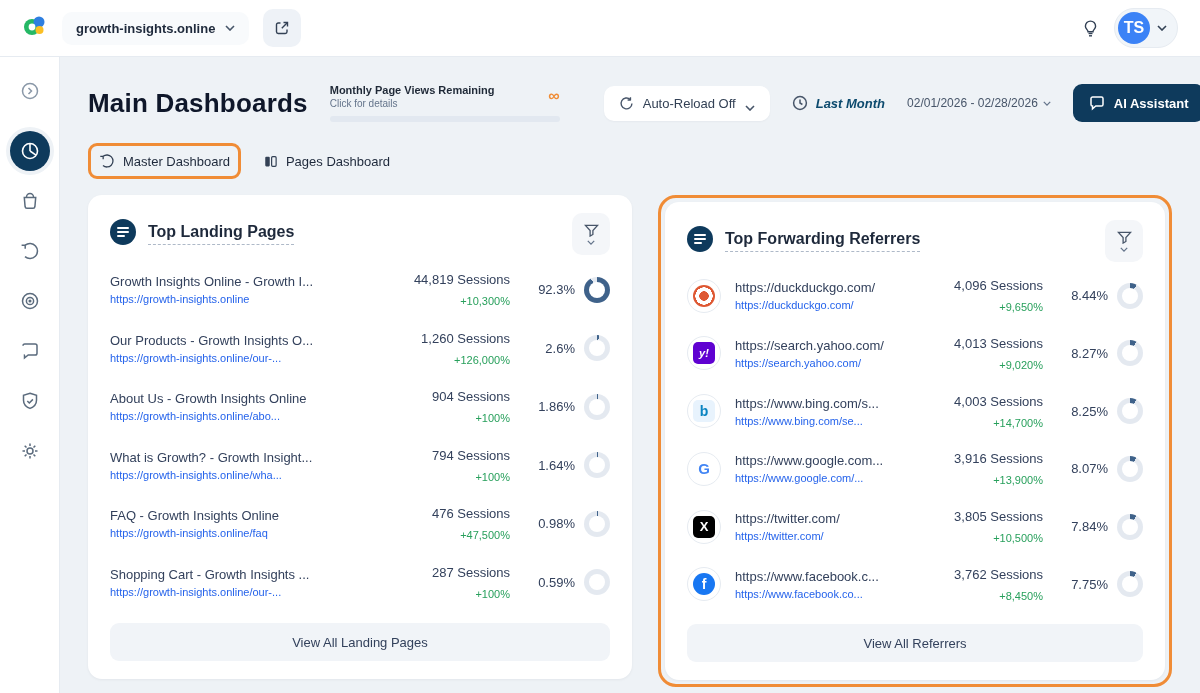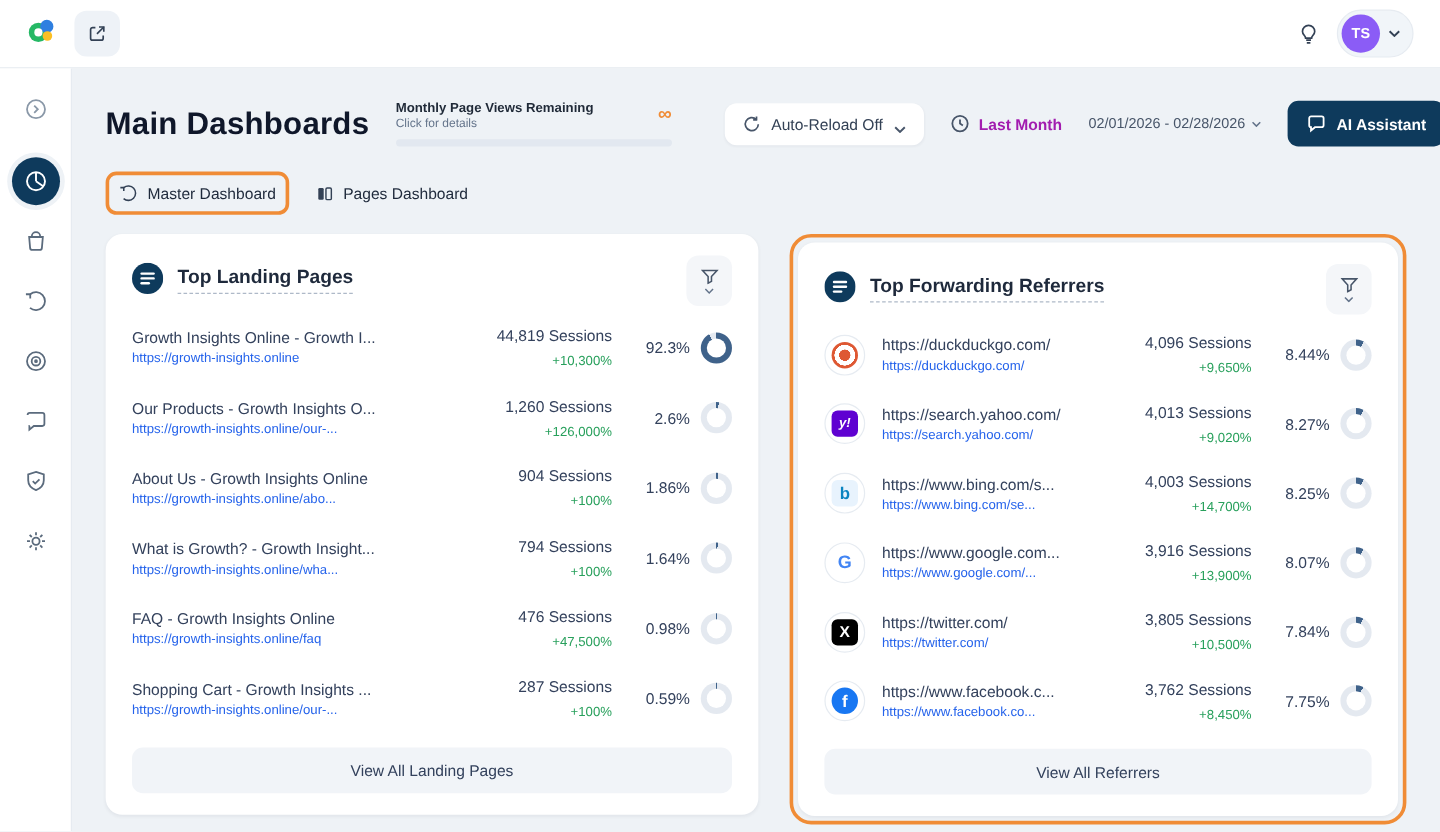--- a/index.html
+++ b/index.html
@@ -27,22 +27,22 @@
   .icon-btn {
     width:38px; height:38px; border:none; border-radius:10px; background:#eef2f7;
     display:flex; align-items:center; justify-content:center; cursor:pointer;
   }
   .plain-icon-btn { background:none; border:none; cursor:pointer; display:flex; align-items:center; }
   .avatar-pill {
     display:flex; align-items:center; gap:7px; background:#f1f5f9; border:1px solid #e6ebf1;
     border-radius:22px; padding:3px 10px 3px 3px; cursor:pointer;
   }
   .avatar {
-    width:32px; height:32px; border-radius:50%; background:#8b5cf6; color:#fff;
-    font-size:12px; font-weight:700; display:flex; align-items:center; justify-content:center;
+    width:32px; height:32px; border-radius:50%; background:#3b82f6; color:#fff;
+    font-size:16px; font-weight:700; display:flex; align-items:center; justify-content:center;
   }
 
   
   .shell { flex:1; display:flex; min-height:0; }
   .sidebar {
     width:60px; background:#fff; border-right:1px solid #e6ebf1;
     display:flex; flex-direction:column; align-items:center; padding-top:14px; gap:10px; flex:none;
   }
   .side-item {
     width:40px; height:40px; border:none; background:none; border-radius:50%;
@@ -61,21 +61,21 @@
   .pv-sub { font-size:10px; color:#64748b; margin-top:2px; cursor:pointer; }
   .pv-inf { position:absolute; right:0; top:4px; color:#f08c36; font-size:16px; font-weight:700; line-height:1; }
   .pv-bar { margin-top:7px; height:6px; border-radius:3px; background:#e2e8f0; }
   .spacer { flex:1; }
   .pill-btn {
     display:flex; align-items:flex-end; gap:9px; background:#fff; border:none; border-radius:10px;
     padding:10px 15px; cursor:pointer; font-size:13px; font-weight:500; color:#334155;
     font-family:inherit; box-shadow:0 1px 2px rgba(15,23,42,.04); white-space:nowrap;
   }
   .period { display:flex; align-items:center; gap:8px; cursor:pointer; white-space:nowrap; }
-  .period-label { font-size:13px; font-weight:700; color:#a21caf; }
+  .period-label { font-size:13px; font-weight:700; color:#0c4a6e;font-style:italic; }
   .date-range { display:flex; align-items:center; gap:5px; font-size:12px; color:#475569; cursor:pointer; white-space:nowrap; }
   .ai-btn {
     display:flex; align-items:center; gap:9px; background:#0e3a5c; color:#fff; border:none;
     border-radius:9px; padding:11px 16px; font-size:13px; font-weight:700; cursor:pointer;
     font-family:inherit; white-space:nowrap;
   }
 
   
   .tabs-row { display:flex; align-items:center; gap:20px; margin-top:10px; height:40px; }
   .annotation-tab { border:3px solid #f08c36; border-radius:9px; padding:3px 6px; }
@@ -146,20 +146,26 @@
   <header class="topbar">
     <div class="topbar-left">
       <span>
         <svg width="26" height="26" viewBox="0 0 26 26">
             <circle cx="10" cy="14" r="8" fill="#25b865"></circle>
             <circle cx="17" cy="9" r="5.5" fill="#2f7fe0"></circle>
             <circle cx="17.5" cy="17" r="4" fill="#fbbf24"></circle>
             <circle cx="10" cy="14" r="3.4" fill="#fff"></circle>
           </svg>
       </span>
+      <button class="site-selector">
+        <span>growth-insights.online</span>
+        <svg width="10" height="6" viewBox="0 0 10 6" fill="none" stroke="#475569" stroke-width="1.6">
+            <path d="M1 1l4 4 4-4"></path>
+          </svg>
+      </button>
       <button class="icon-btn">
         <svg width="16" height="16" viewBox="0 0 16 16" fill="none" stroke="#334155" stroke-width="1.4">
             <path d="M6.5 3H4.2A1.7 1.7 0 0 0 2.5 4.7v7.1a1.7 1.7 0 0 0 1.7 1.7h7.1a1.7 1.7 0 0 0 1.7-1.7V9.5"></path>
             <path d="M9.5 2.5h4v4"></path>
             <path d="M13.5 2.5L7.8 8.2"></path>
           </svg>
       </button>
     </div>
     <div class="topbar-right">
       <button class="plain-icon-btn">

